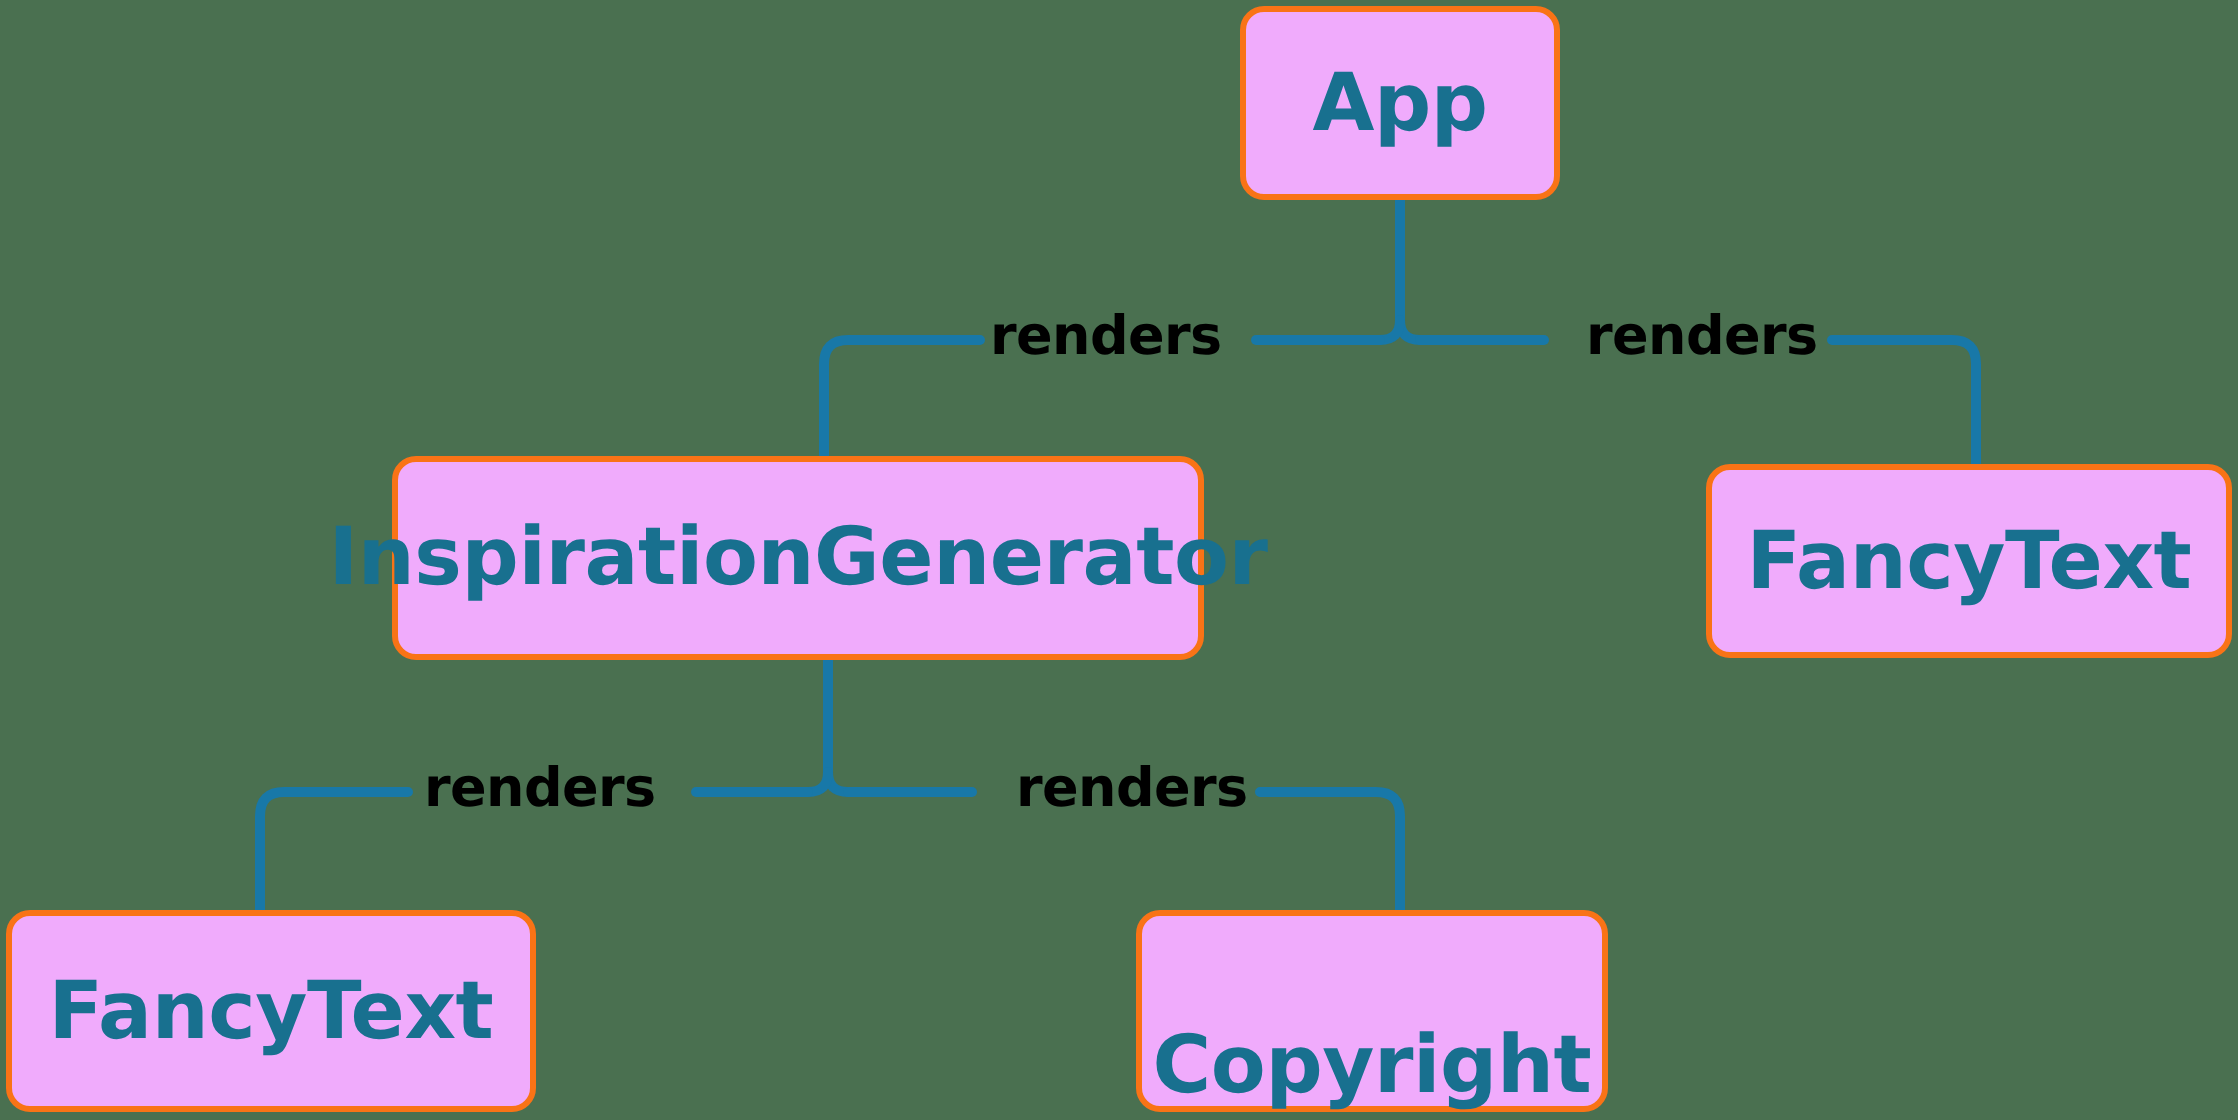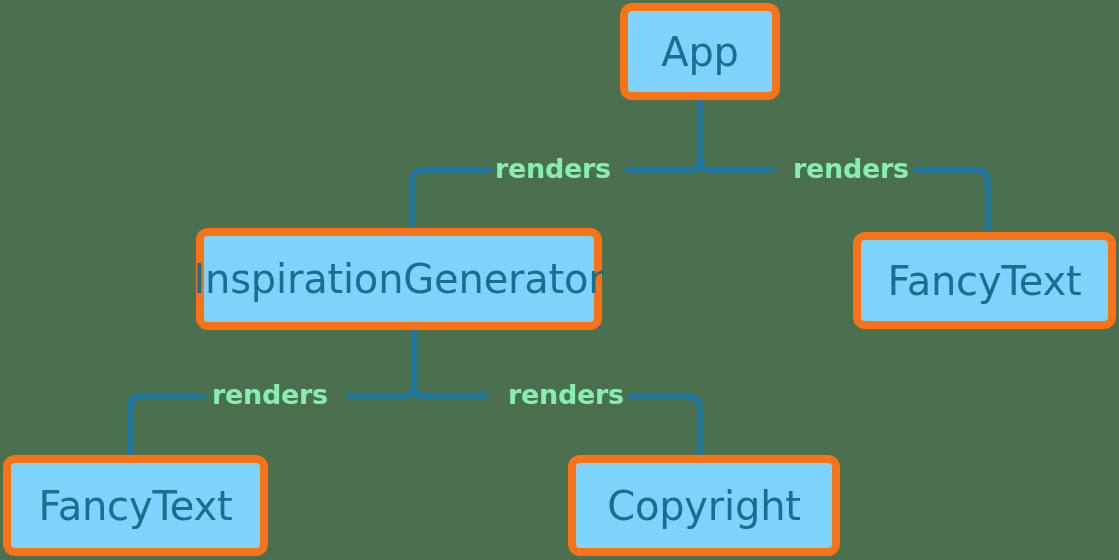--- a/index.html
+++ b/index.html
@@ -23,28 +23,28 @@
     position: absolute;
     left: 0;
     top: 0;
     width: 1119px;
     height: 560px;
     pointer-events: none;
   }
   .node {
     position: absolute;
     box-sizing: border-box;
-    background: #7dd3fc;
-    border: 8px solid #f97316;
+    background: #f0abfc;
+    border: 3px solid #f97316;
     border-radius: 12px;
     display: flex;
     align-items: center;
     justify-content: center;
     color: #18708f;
-    font-weight: 400;
+    font-weight: 700;
     letter-spacing: -0.2px;
     white-space: nowrap;
     z-index: 2;
   }
   .node-label {
     display: block;
     line-height: 1;
     color: #18708f;
   }
   #node-app {
@@ -71,27 +71,28 @@
   #node-fancytext-bottom {
     left: 3px;
     top: 455px;
     width: 265px;
     height: 101px;
     font-size: 40px;
   }
   #node-copyright {
     left: 568px;
     top: 455px;
-    width: 272px;
+    width: 236px;
     height: 101px;
     font-size: 40px;
+    align-items: flex-end;
   }
   .edge-label {
     position: absolute;
-    color: #86efac;
+    color: #000000;
     font-size: 27px;
     font-weight: 600;
     letter-spacing: -0.3px;
     white-space: nowrap;
     z-index: 3;
     line-height: 1;
   }
   #edge-label-app-inspiration {
     left: 495px;
     top: 155px;

